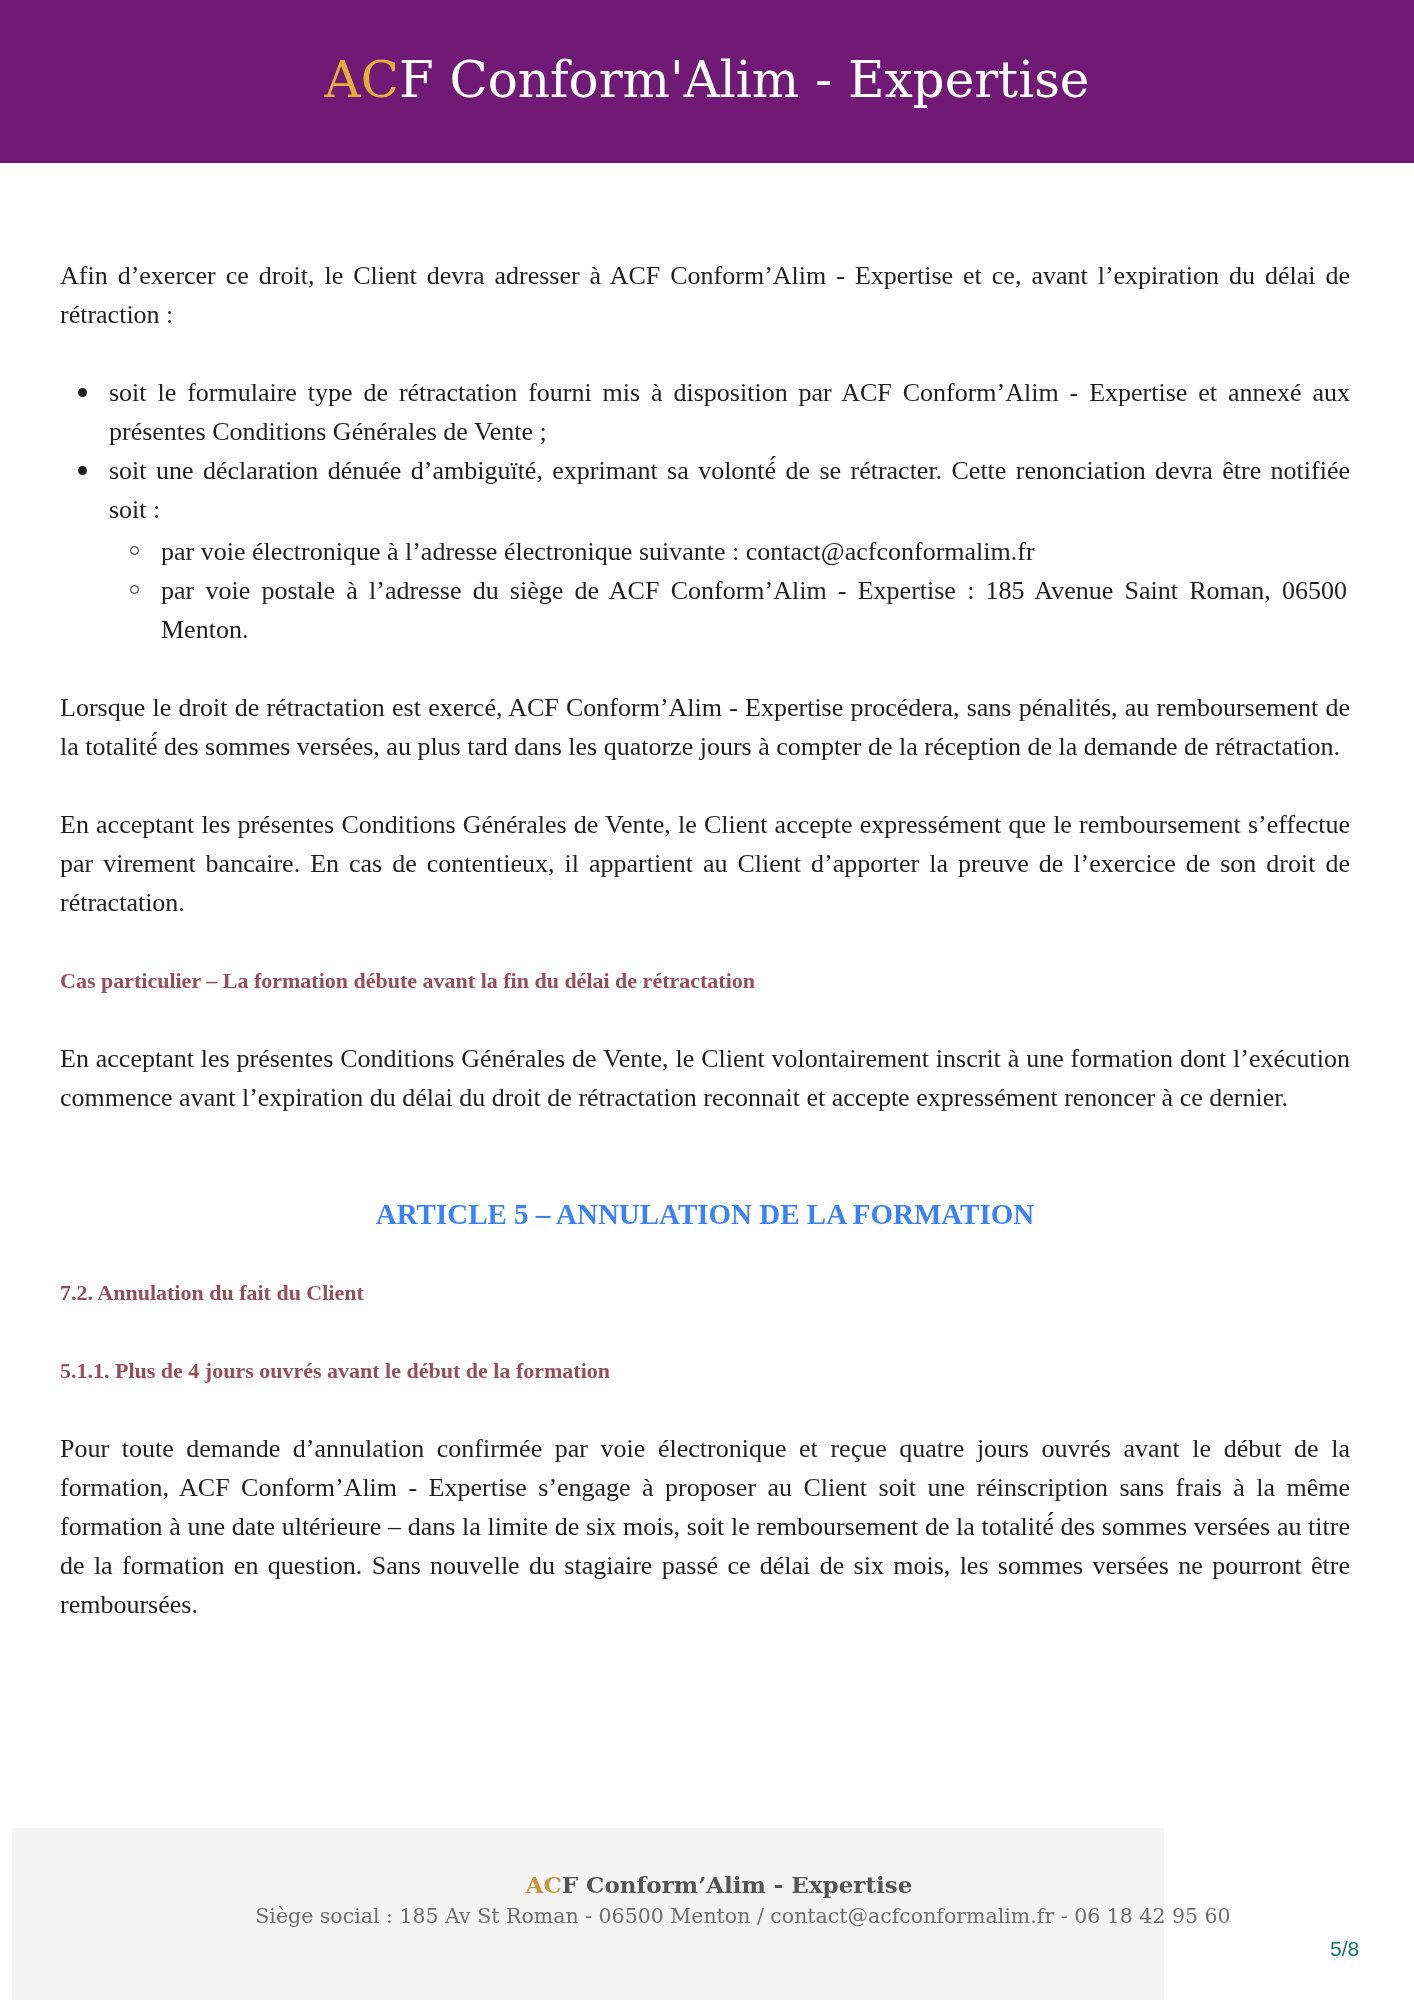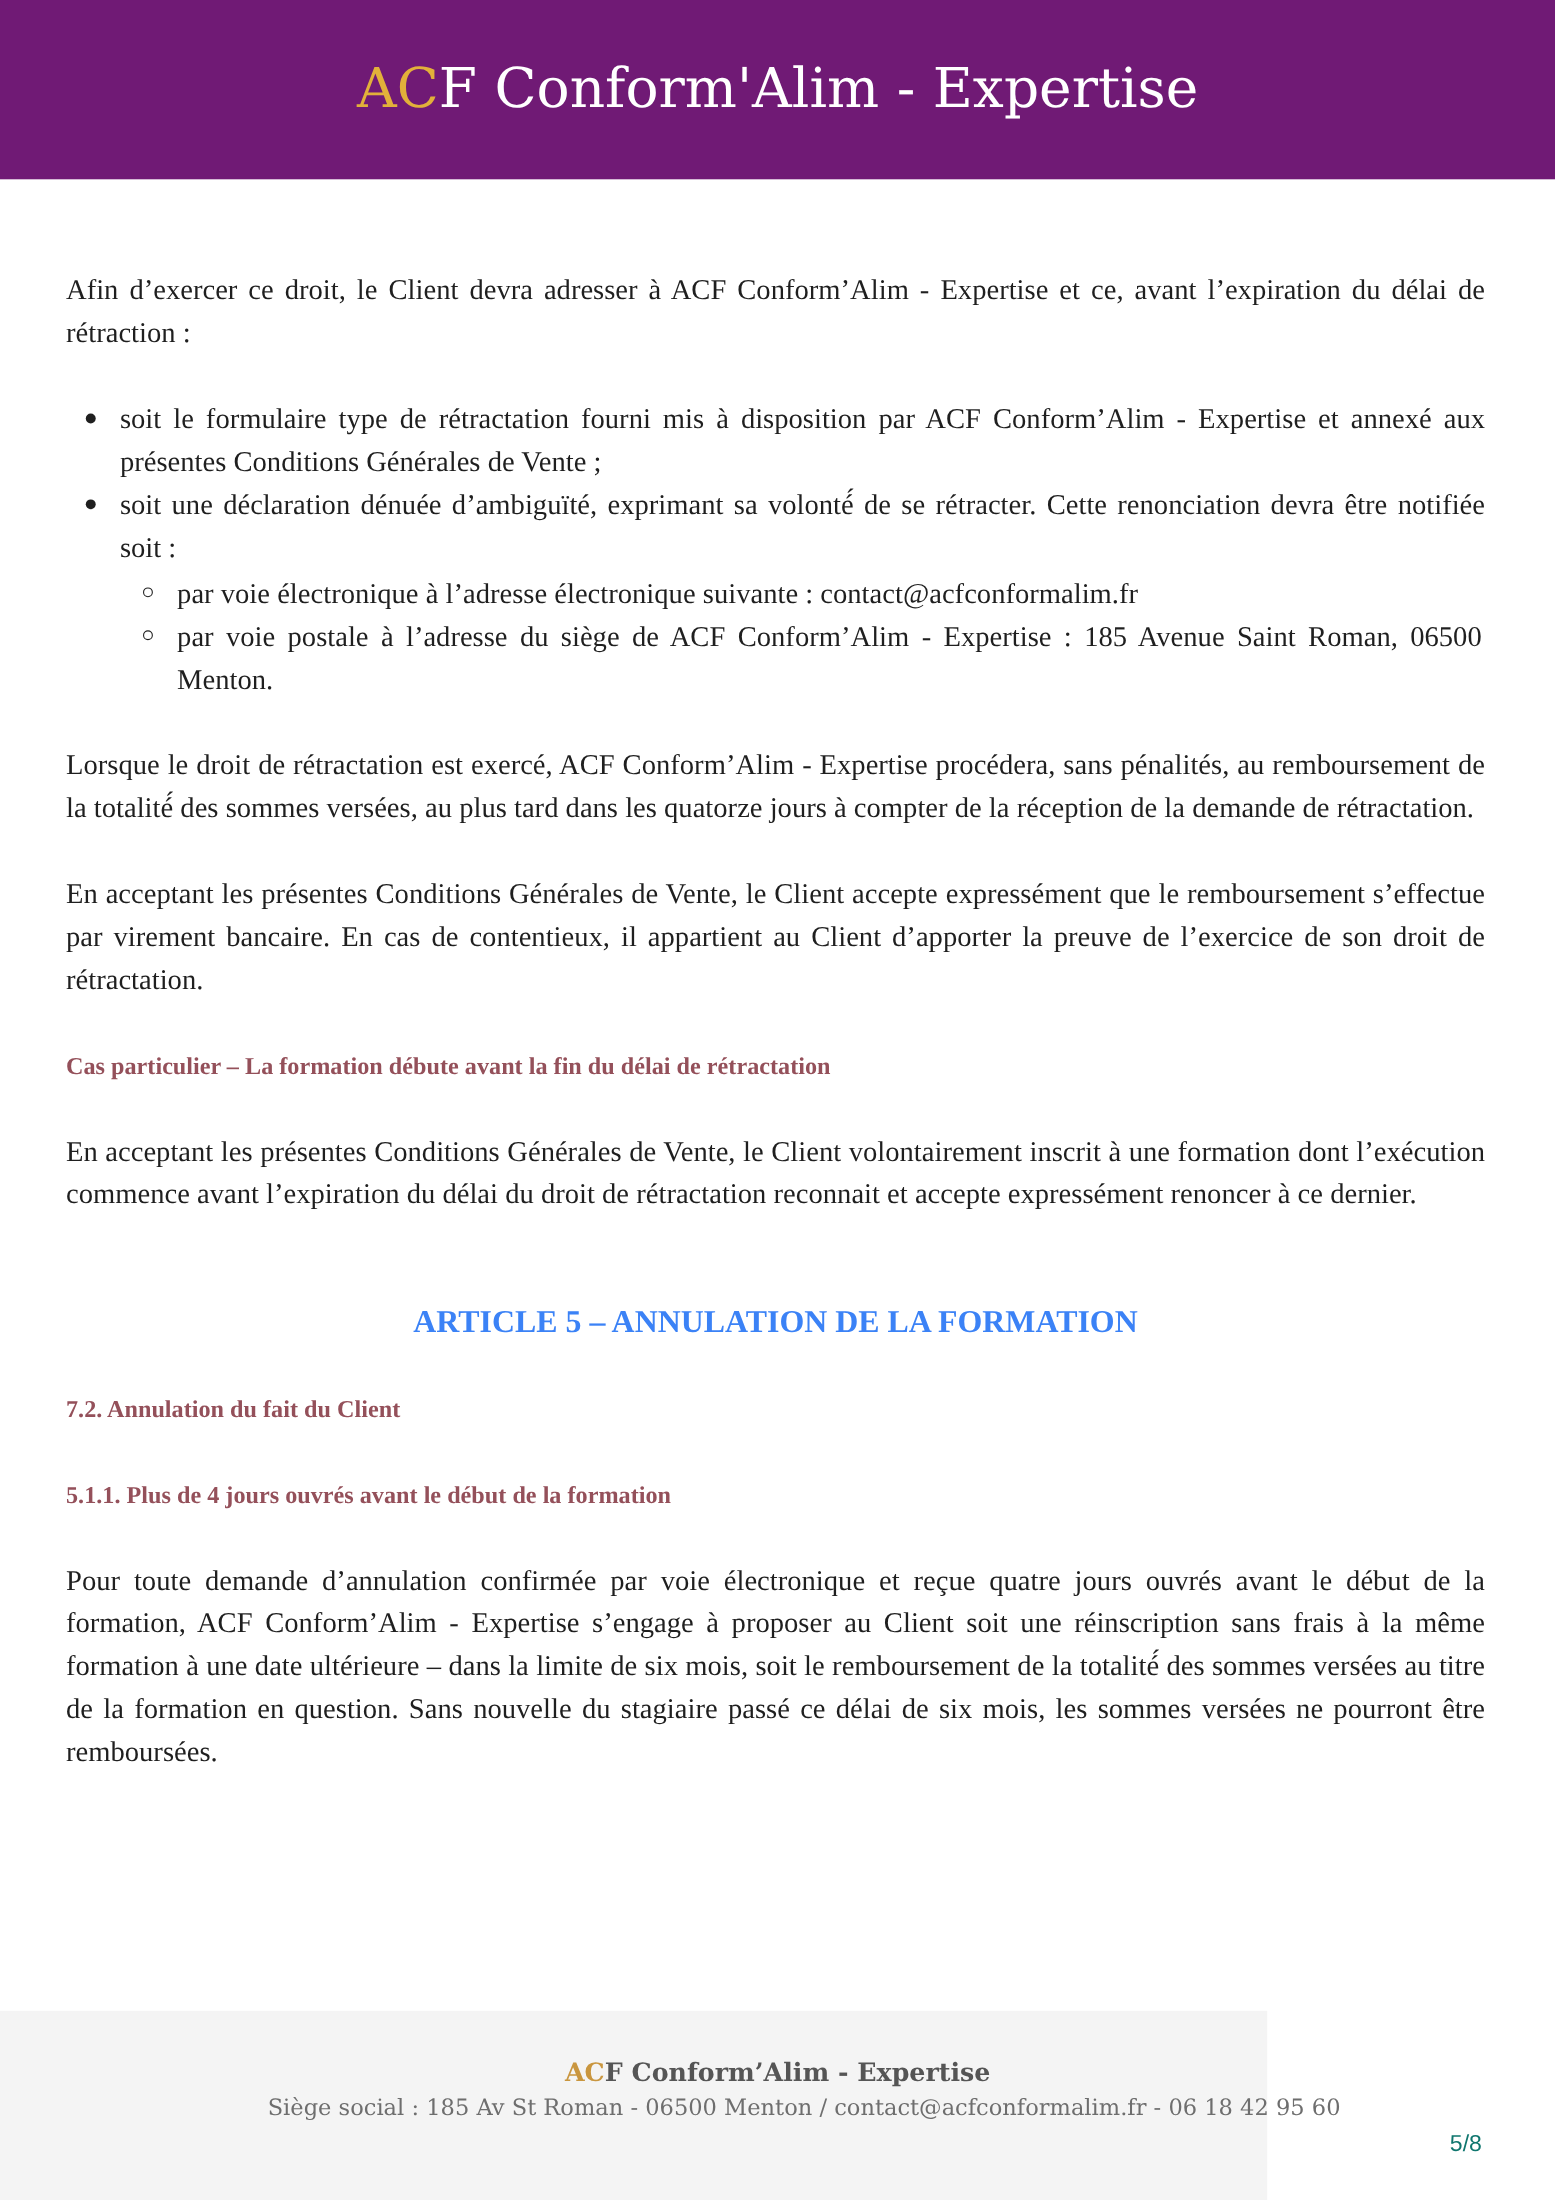--- a/index.html
+++ b/index.html
@@ -16,42 +16,42 @@
   }
   .header-title {
     font-family: "DejaVu Serif", "Liberation Serif", serif;
     font-size: 50px; color: #ffffff; letter-spacing: 0px; margin-top: -4px;
   }
   .gold { color: #E2B03A; }
   .content {
     position: absolute; left: 60px; top: 240px; width: 1290px;
     font-size: 26px; line-height: 39px; color: #1f1f1f;
   }
-  .p { margin: 4px 0 39px 0; text-align: justify; }
+  .p { margin: 16px 0 39px 0; text-align: justify; }
   .p.last { margin-bottom: 0; }
   ul.bullets { margin: 0 0 39px 0; padding: 0; list-style: none; }
   ul.bullets > li { position: relative; padding-left: 49px; text-align: justify; }
   ul.bullets > li .dot {
     position: absolute; left: 18px; top: 15px; width: 9px; height: 9px;
     border-radius: 50%; background: #1f1f1f;
   }
   ul.sub { margin: 3px; padding: 0; list-style: none; }
   ul.sub > li { position: relative; padding-left: 49px; text-align: justify; }
   ul.sub > li .ring {
     position: absolute; left: 18px; top: 14px; width: 7px; height: 7px;
     border-radius: 50%; border: 1.6px solid #1f1f1f; background: transparent;
   }
   .h-sub {
     margin: 0 0 39px 0; font-weight: bold; font-size: 22px; color: #94505a;
   }
   .h-article {
     margin: 78px 0 39px 0; font-weight: bold; font-size: 29px; color: #3b82f6; text-align: center;
   }
   .footer {
-    position: absolute; left: 0; top: 1828px; width: 1152px; height: 172px;
+    position: absolute; left: 12px; top: 1828px; width: 1152px; height: 172px;
     background: #f4f4f4;
   }
   .footer-title {
     position: absolute; left: 0; width: 1414px; top: 40px; text-align: center;
     font-family: "DejaVu Serif", "Liberation Serif", serif;
     font-weight: bold; font-size: 23px; color: #555555; line-height: 34px;
   }
   .footer-title .gold { color: #C9963F; }
   .footer-line {
     position: absolute; left: 0; width: 1414px; text-align: center;

